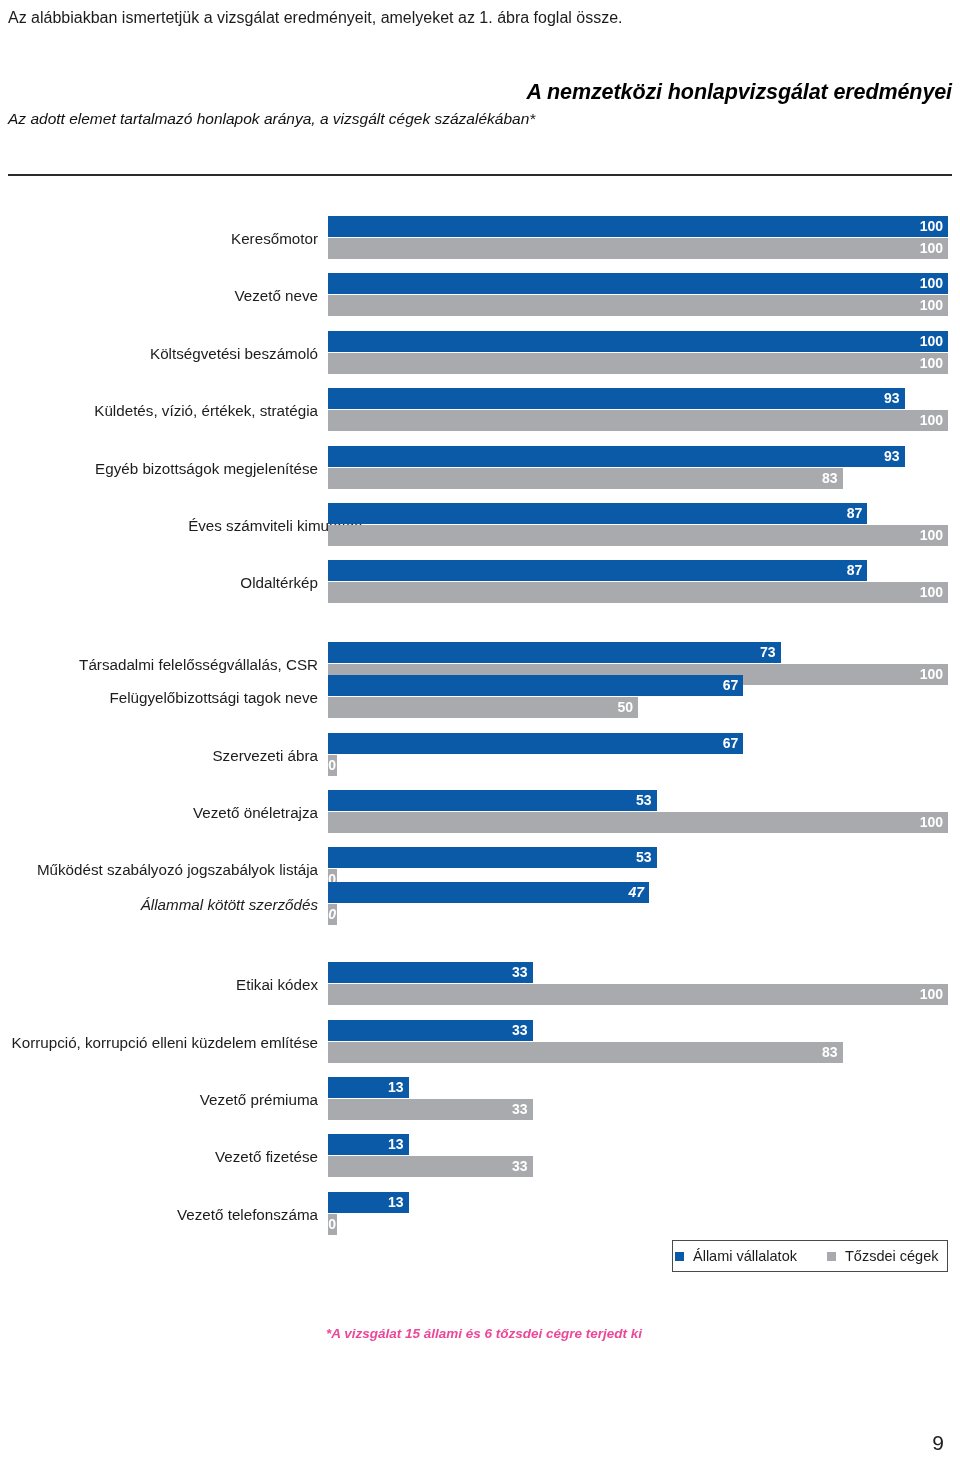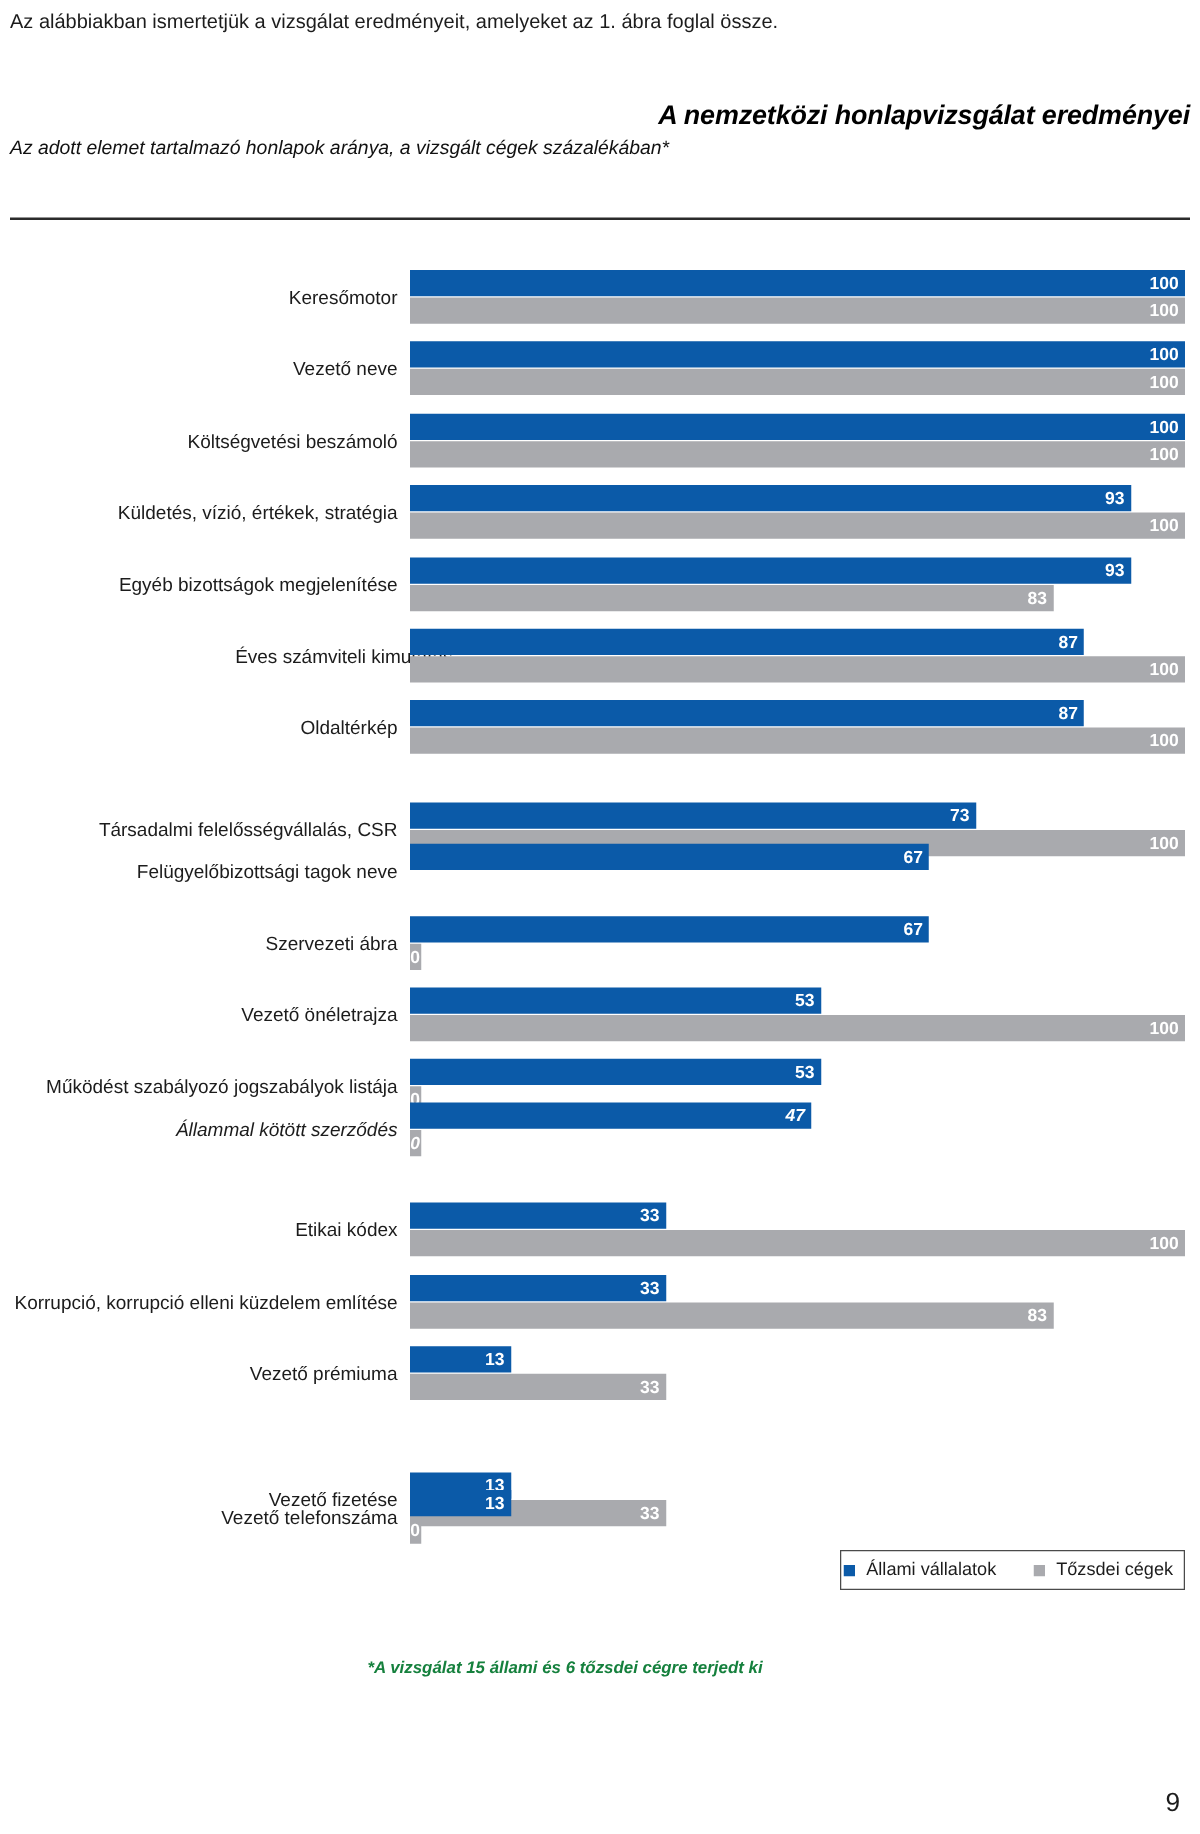--- a/index.html
+++ b/index.html
@@ -157,21 +157,22 @@
   
   #footnote {
     position: absolute;
     left: 0;
     top: 1326px;
     width: 904px;
     text-align: center;
     font-size: 13.5px;
     font-style: italic;
     font-weight: bold;
-    color: #15803d;
+    color: #ec4899;
+    padding-left: 32px;
   }
 
   
   #page-number {
     position: absolute;
     right: 16px;
     bottom: 12px;
     font-size: 21px;
     color: #1c1c1c;
   }
@@ -275,20 +276,23 @@
           <span class="bar-value">100</span>
         </div>
       </div>
     </div>
     <div class="chart-row" style="top: 459.2px;">
       <div class="row-label">Felügyelőbizottsági tagok neve</div>
       <div class="bars">
         <div class="bar state" style="width: 415.4px;">
           <span class="bar-value">67</span>
         </div>
+        <div class="bar listed" style="width: 310px;">
+          <span class="bar-value">50</span>
+        </div>
       </div>
     </div>
     <div class="chart-row" style="top: 516.6px;">
       <div class="row-label">Szervezeti ábra</div>
       <div class="bars">
         <div class="bar state" style="width: 415.4px;">
           <span class="bar-value">67</span>
         </div>
         <div class="bar listed zero" style="width: 9px;">
           <span class="bar-value">0</span>
@@ -354,21 +358,21 @@
       <div class="row-label">Vezető prémiuma</div>
       <div class="bars">
         <div class="bar state" style="width: 80.6px;">
           <span class="bar-value">13</span>
         </div>
         <div class="bar listed" style="width: 204.6px;">
           <span class="bar-value">33</span>
         </div>
       </div>
     </div>
-    <div class="chart-row" style="top: 918.4px; margin-top: 44px;">
+    <div class="chart-row" style="top: 918.4px;">
       <div class="row-label">Vezető fizetése</div>
       <div class="bars">
         <div class="bar state" style="width: 80.6px;">
           <span class="bar-value">13</span>
         </div>
         <div class="bar listed" style="width: 204.6px;">
           <span class="bar-value">33</span>
         </div>
       </div>
     </div>

